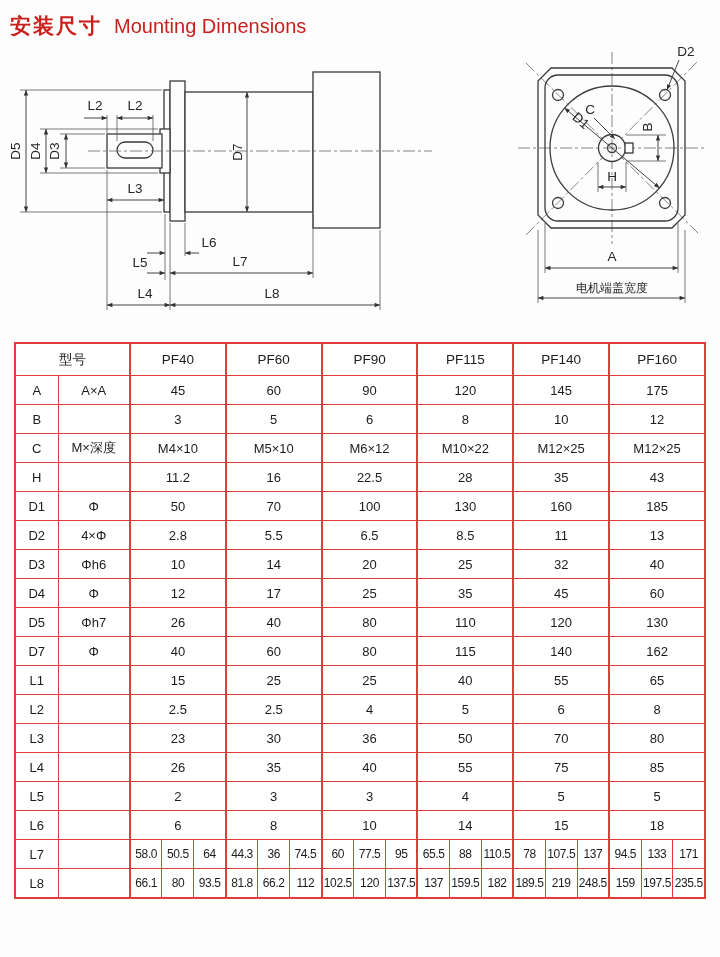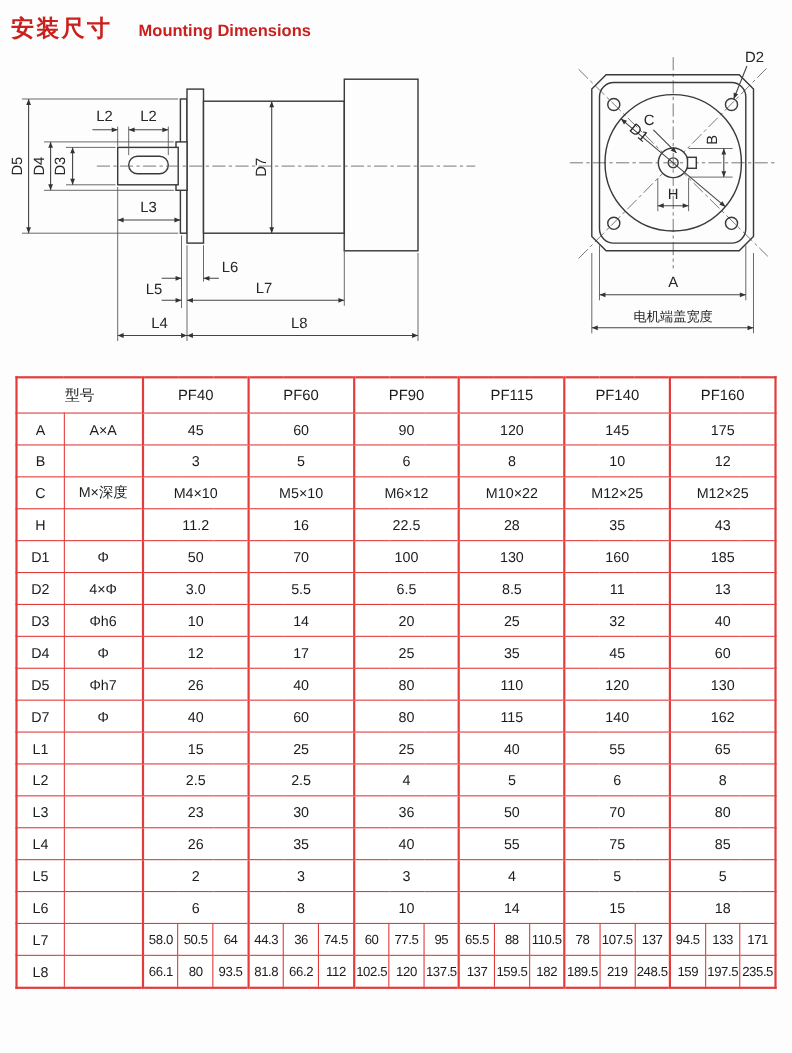--- a/index.html
+++ b/index.html
@@ -6,23 +6,23 @@
     --red:#e23c3c;
     --accent:#c9201d;
     --ink:#1c1c1c;
     --line:#3a3a3a;
   }
   html,body{margin:0;padding:0;}
   body{background:#ffffff;font-family:"Liberation Sans",sans-serif;}
   .page{position:relative;width:720px;height:957px;background:#fdfdfd;overflow:hidden;}
 
   
-  .title{position:absolute;left:10px;top:12px;display:flex;align-items:baseline;gap:24px;}
+  .title{position:absolute;left:10px;top:12px;display:flex;align-items:baseline;gap:12px;}
   .title .cn{font-size:21px;font-weight:bold;color:var(--accent);letter-spacing:2px;}
-  .title .en{font-size:15px;font-weight:bold;color:var(--accent);}
+  .title .en{font-size:20px;font-weight:normal;color:var(--accent);}
 
   
   .svgwrap{position:absolute;}
   #side-view{left:0px;top:55px;}
   #front-view{left:498px;top:40px;}
   svg .shape{fill:none;stroke:var(--line);stroke-width:1.3;}
   svg .wshape{fill:#fdfdfd;stroke:var(--line);stroke-width:1.3;}
   svg .dim{stroke:#444;stroke-width:1;fill:none;}
   svg .ext{stroke:#555;stroke-width:0.8;fill:none;}
   svg .cl{stroke:#666;stroke-width:0.8;stroke-dasharray:12 3 3 3;fill:none;}
@@ -266,21 +266,21 @@
             <td class="grp" colspan="3">50</td>
             <td class="grp" colspan="3">70</td>
             <td class="grp" colspan="3">100</td>
             <td class="grp" colspan="3">130</td>
             <td class="grp" colspan="3">160</td>
             <td class="grp" colspan="3">185</td>
           </tr>
           <tr>
             <td class="key">D2</td>
             <td class="spec">4×Φ</td>
-            <td class="grp" colspan="3">3.0</td>
+            <td class="grp" colspan="3">2.8</td>
             <td class="grp" colspan="3">5.5</td>
             <td class="grp" colspan="3">6.5</td>
             <td class="grp" colspan="3">8.5</td>
             <td class="grp" colspan="3">11</td>
             <td class="grp" colspan="3">13</td>
           </tr>
           <tr>
             <td class="key">D3</td>
             <td class="spec">Φh6</td>
             <td class="grp" colspan="3">10</td>

